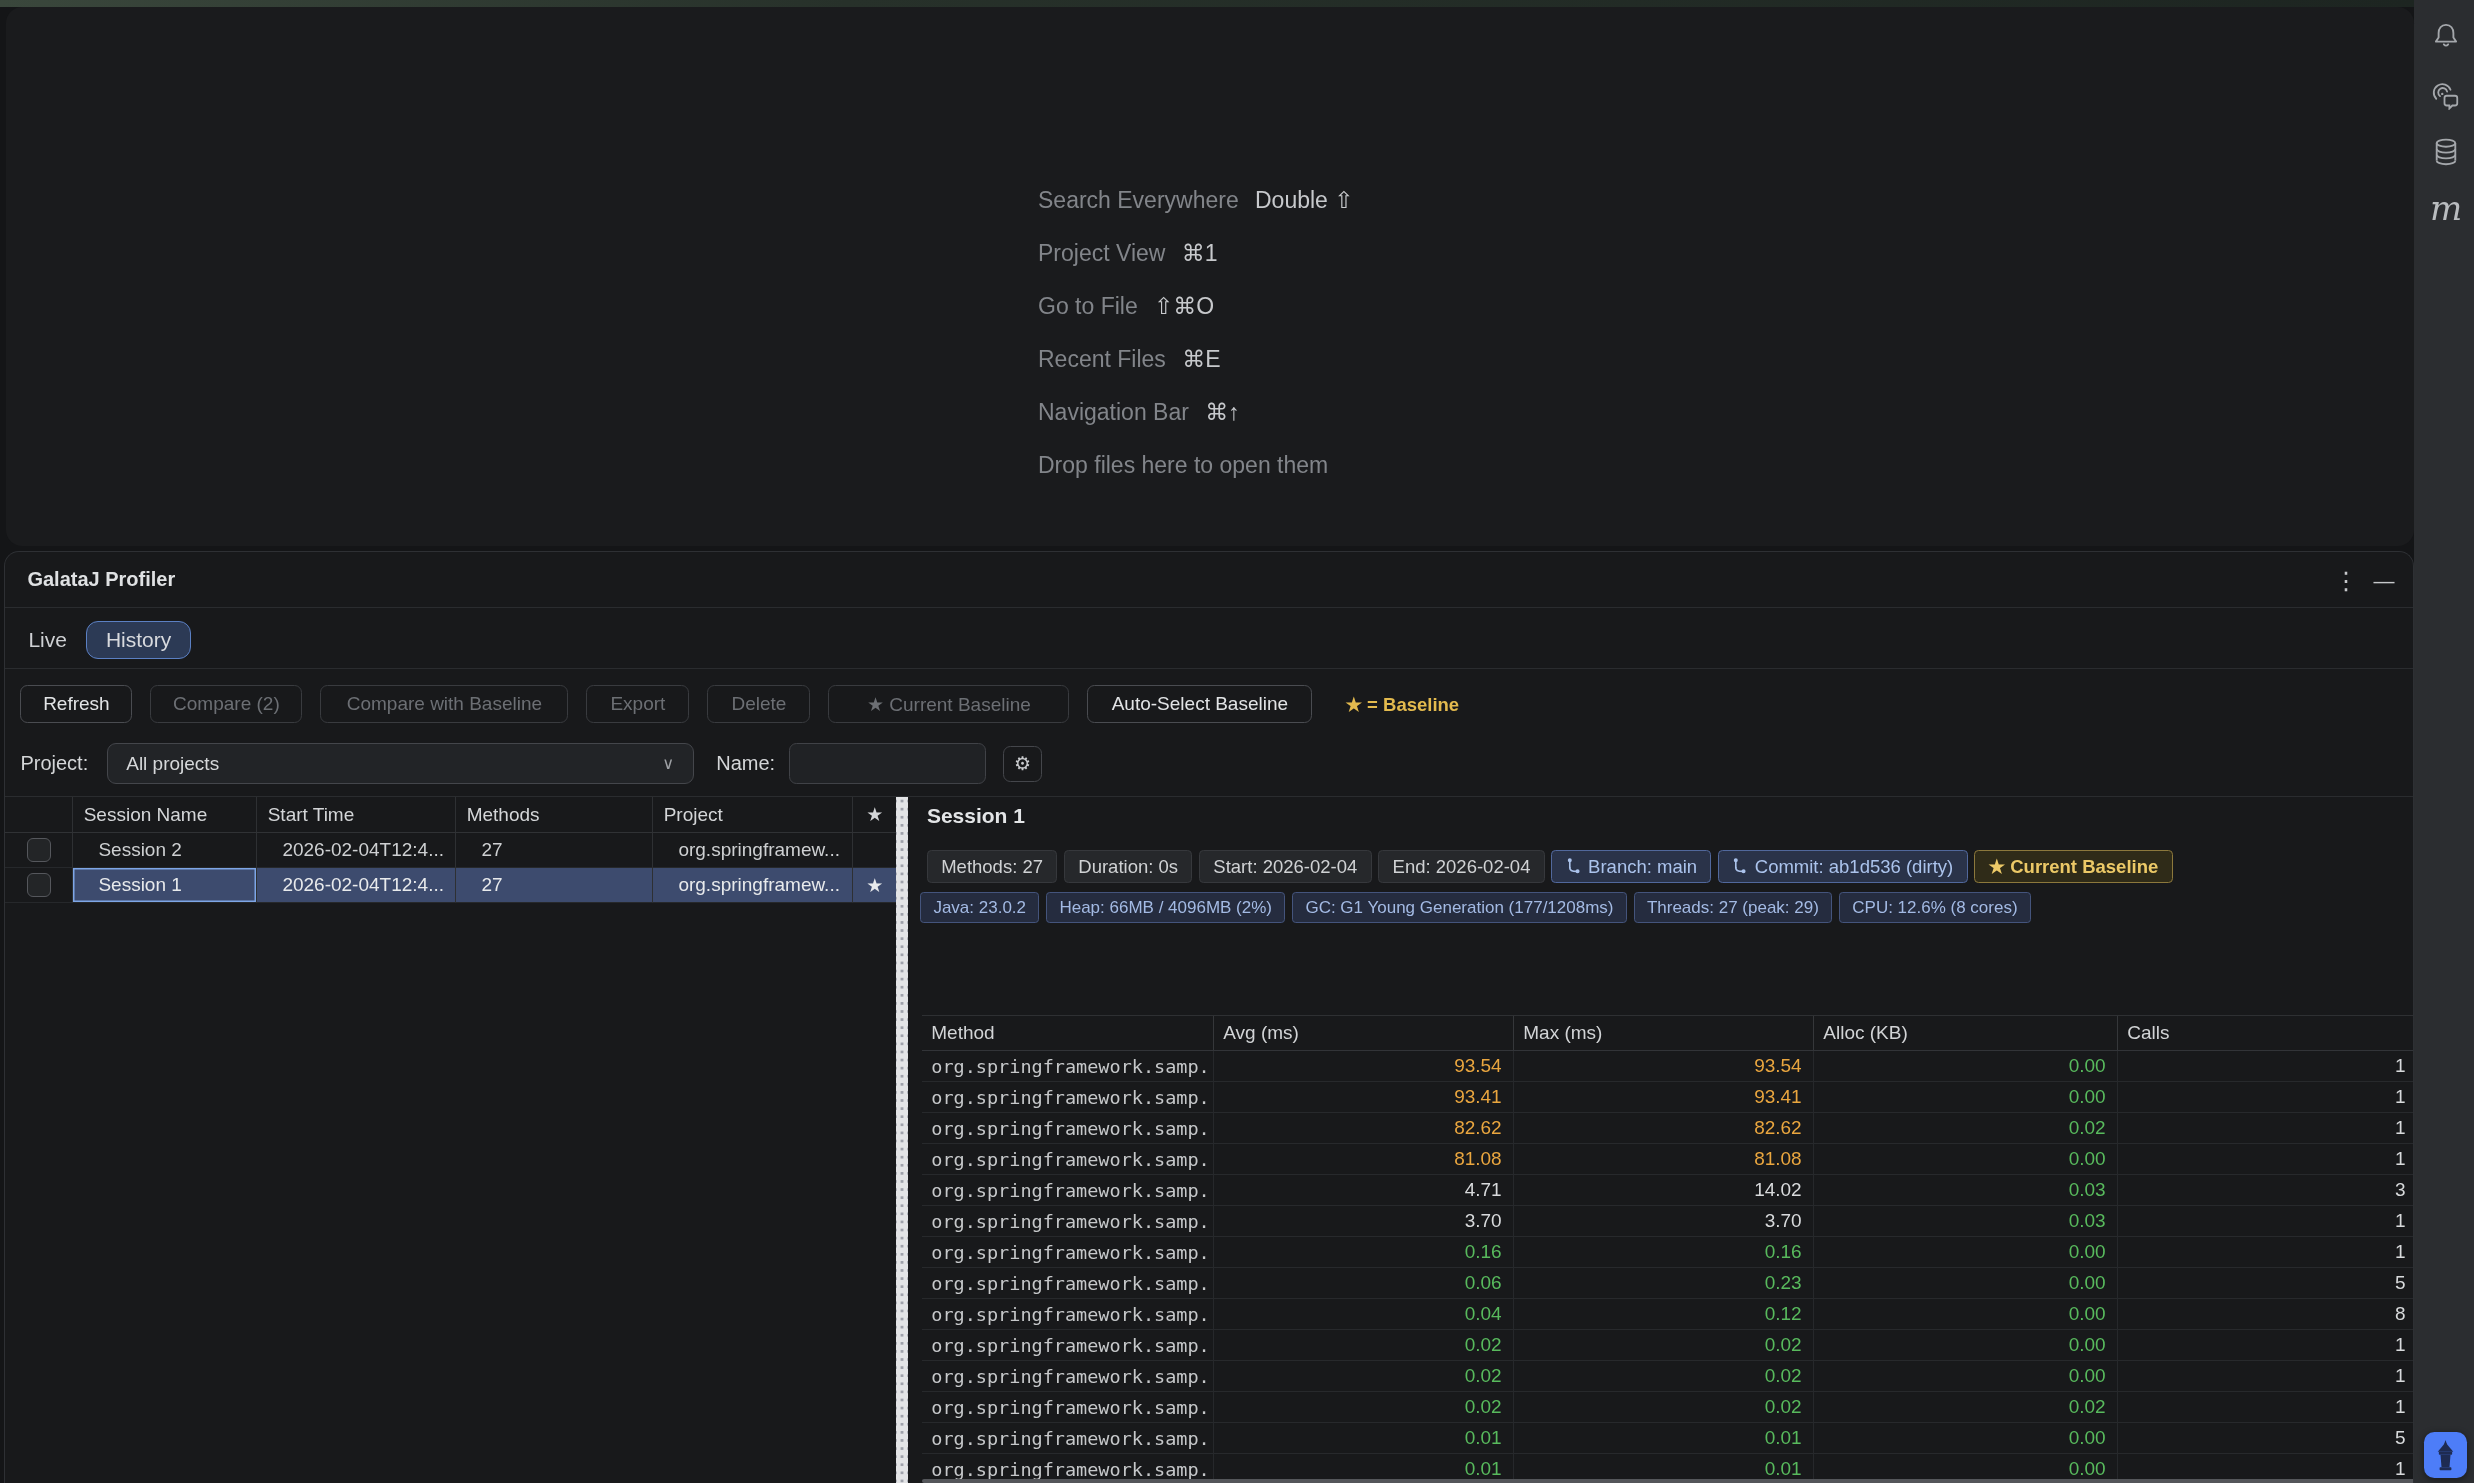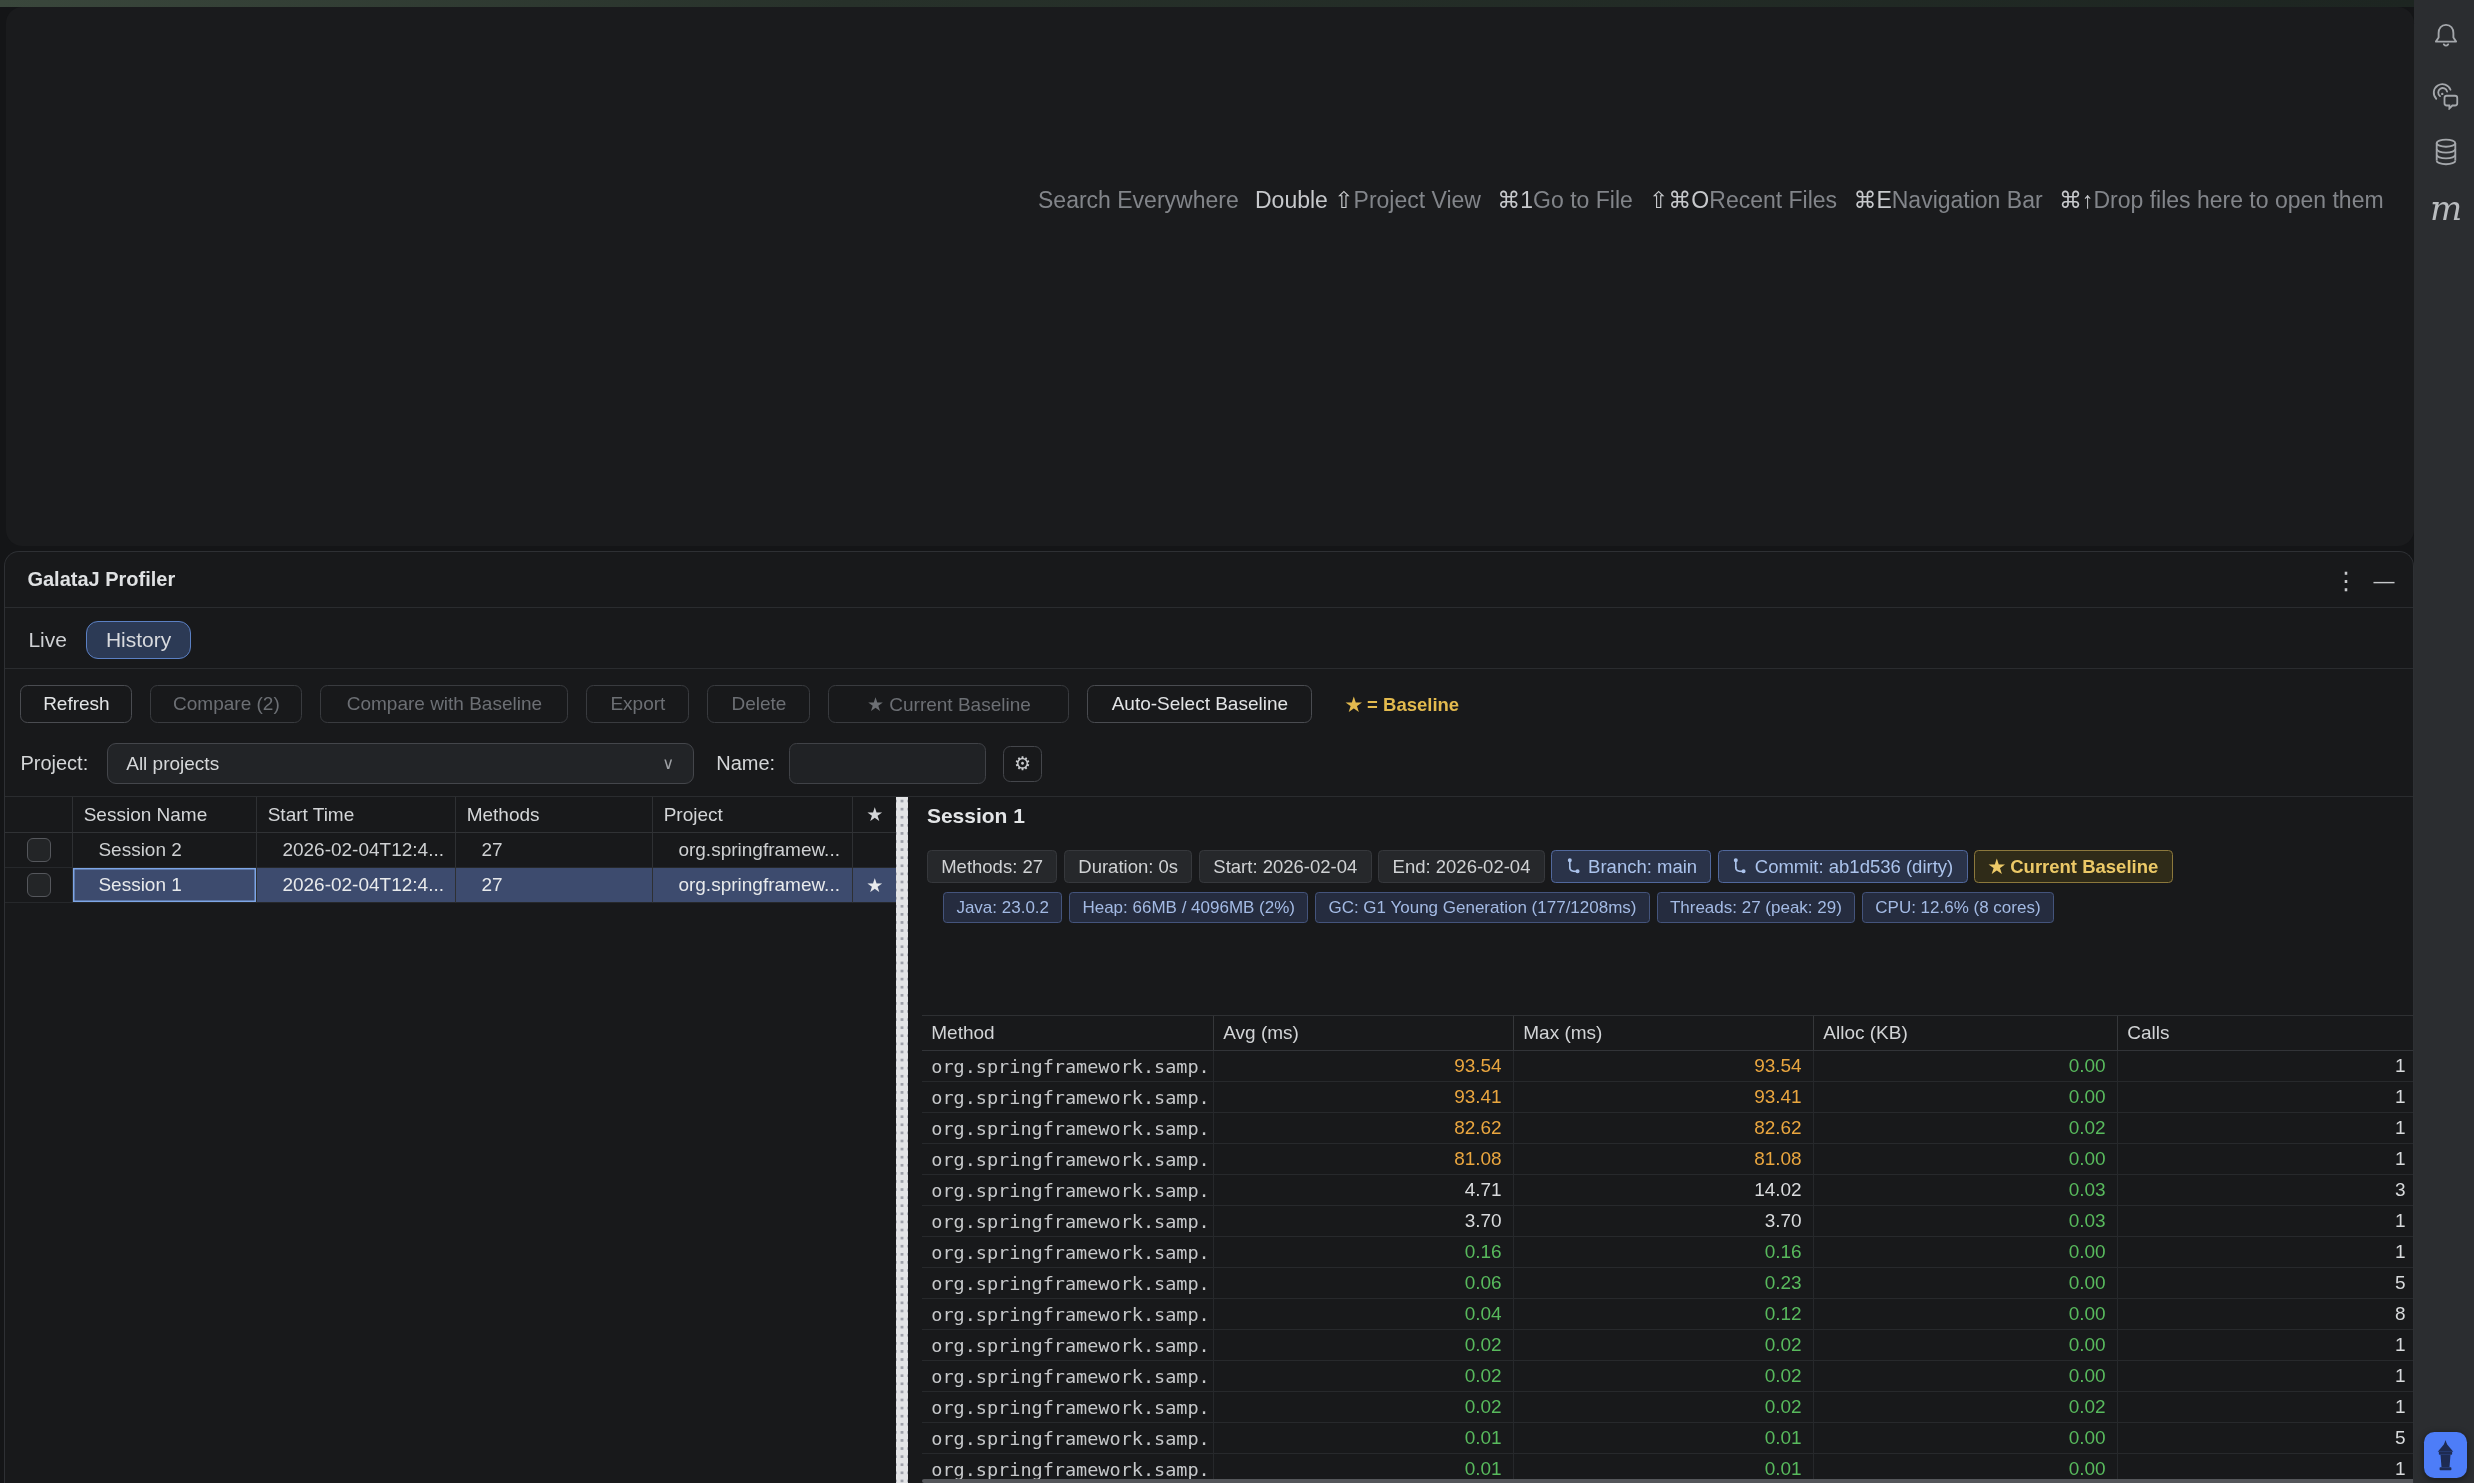--- a/index.html
+++ b/index.html
@@ -11,21 +11,21 @@
   .top-accent{position:absolute;left:0;top:0;width:2414px;height:6.7px;
     background:linear-gradient(90deg,#3a473c 0%,#27312a 35%,#1d2521 100%)}
   .rail{position:absolute;top:0;right:0;width:61px;height:1484px;background:#2b2d30}
   .rail-icon{position:absolute;left:15.5px;width:33px;height:33px;display:flex;align-items:center;justify-content:center;color:#a6a9ad}
   .rail-icon svg{display:block}
   .rail-m{font-family:"DejaVu Serif",serif;font-style:italic;font-size:34px;color:#b9bcbf;line-height:33px}
   .galata-btn{position:absolute;left:2424px;top:1432px;width:43px;height:46px;background:#4d7df8;border-radius:10.3px;
     display:flex;align-items:center;justify-content:center;box-shadow:0 1.5px 6px rgba(0,0,0,.4)}
   
   .editor{position:absolute;left:6px;top:6.7px;width:2408px;height:539px;background:#1a1b1d;border-radius:16.3px}
-  .shortcuts{position:absolute;left:1032px;top:167px;display:flex;flex-direction:row}
+  .shortcuts{position:absolute;left:1032px;top:167px;display:flex;flex-direction:column}
   .sc-row{height:53px;display:flex;align-items:center;gap:16.3px;font-size:23px}
   .sc-label{color:#82858a}
   .sc-keys{color:#c7c9cc}
   
   .profiler{position:absolute;left:4.4px;top:551px;width:2410px;height:933px;background:#18191b;
     border:0.7px solid #2e3034;border-bottom:none;border-radius:15px 15px 0 0;box-sizing:border-box;overflow:hidden}
   .p-title{position:absolute;left:22px;top:0;height:55px;line-height:55px;font-size:20px;font-weight:bold;color:#dfe1e3}
   .win-icon{position:absolute;top:12px;width:33px;height:33px;display:flex;align-items:center;justify-content:center;
     color:#c6c8cb;font-size:24px;line-height:33px}
   .win-kebab{left:2324px}
@@ -64,21 +64,21 @@
   .s-cell.star{justify-content:center;padding-left:0;color:#e9ebed}
   .s-row.sel .s-cell.hl{background:#3d4b6e;color:#e8eaec}
   .s-row.sel .s-cell.focus{box-shadow:inset 0 0 0 1.5px #7ea6e6}
   .checkbox{width:24px;height:24px;border:1.5px solid #55575c;border-radius:6px;background:#232527;box-sizing:border-box}
   .splitter{position:absolute;left:891px;top:245px;width:12px;height:689px;background:#e3e4e6;
     background-image:radial-gradient(circle,#9ea1aa 1.3px,rgba(0,0,0,0) 1.5px);background-size:6.7px 8.1px;background-position:center top}
   
   .details{position:absolute;left:903px;top:245px;width:1507px;height:689px;overflow:hidden}
   .d-title{position:absolute;left:18.5px;top:7.4px;font-size:21px;font-weight:bold;color:#e3e5e7}
   .badges1{position:absolute;left:18.5px;top:53px;display:flex;gap:6.7px;height:33px}
-  .badges2{position:absolute;left:35px;top:95px;display:flex;gap:7.4px;height:31px}
+  .badges2{position:absolute;left:12px;top:95px;display:flex;gap:7.4px;height:31px}
   .chip{display:flex;align-items:center;padding:0 13.3px;font-size:18.5px;border-radius:4.4px;box-sizing:border-box;height:33px;white-space:nowrap}
   .chip.meta{background:#26282b;border:0.7px solid #36383c;color:#d0d2d4}
   .chip.git{background:#2a3349;border:0.7px solid #51689c;color:#abc3ec;gap:7.4px}
   .chip.gold{background:#2f2b18;border:0.7px solid #8c783c;color:#ecc967;font-weight:bold}
   .chip.env{height:31px;background:#252c3f;border:0.7px solid #44547c;color:#a3bae4;font-size:17px;border-radius:3.7px;padding:0 12px}
   .git-glyph svg{display:block}
   
   .mtable{position:absolute;left:13.3px;top:218px;width:1495px}
   .m-header{display:flex;height:34px;border-top:0.7px solid #2e3033;border-bottom:0.7px solid #323438;color:#d2d4d6;font-size:19px}
   .m-hcell{display:flex;align-items:center;padding-left:9.6px;box-sizing:border-box;border-left:0.7px solid #35373a;height:100%}

